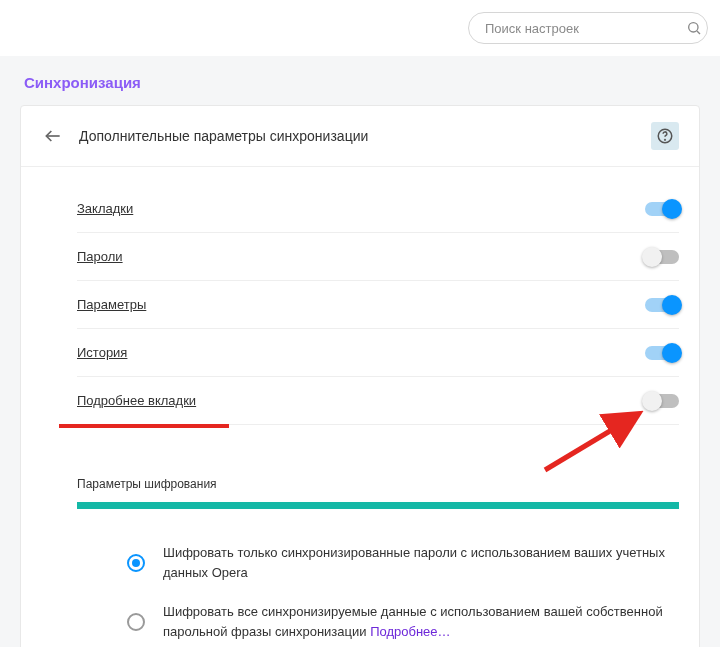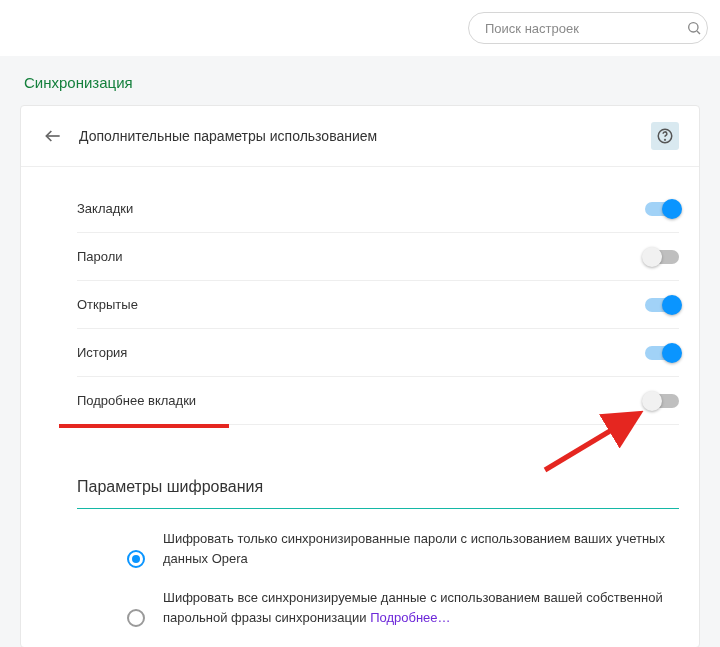--- a/index.html
+++ b/index.html
@@ -49,22 +49,22 @@
       color: #888;
       display: flex;
     }
     .page-body {
       background: #f5f6f7;
       padding: 18px 0 40px 0;
       min-height: calc(647px - 56px);
     }
     .page-title {
       font-size: 15px;
-      font-weight: 400;
-      color: #15803d;
+      font-weight: 700;
+      color: #8b5cf6;
       padding: 0 24px 14px 24px;
     }
     .card {
       background: #fff;
       margin: 0 20px;
       border-radius: 4px;
       border: 1px solid #e8e8e8;
     }
     .card-header {
       display: flex;
@@ -110,20 +110,21 @@
       border-bottom: 1px solid #eee;
       position: relative;
     }
     .toggle-label {
       font-size: 13px;
       color: #333;
       flex: 1;
       display: flex;
       align-items: center;
       height: 100%;
+      text-decoration: underline;
     }
     .toggle {
       width: 34px;
       height: 14px;
       border-radius: 7px;
       position: relative;
       cursor: pointer;
     }
     .toggle.on {
       background: #a1d2f7;
@@ -153,31 +154,31 @@
       bottom: -4px;
       left: -18px;
       width: 170px;
       height: 4px;
       background: #e52620;
     }
     .encryption-section {
       padding: 14px 20px 0 56px;
     }
     .section-label {
-      font-size: 16px;
+      font-size: 12px;
       color: #333;
       height: 44px;
       display: flex;
       align-items: center;
-      border-bottom: 1px solid #14b8a6;
-      margin-bottom: 20px;
+      border-bottom: 7px solid #14b8a6;
+      margin-bottom: 34px;
     }
     .radio-row {
       display: flex;
-      align-items: flex-end;
+      align-items: center;
       padding: 0 0 20px 50px;
       gap: 18px;
     }
     .radio {
       width: 18px;
       height: 18px;
       border-radius: 50%;
       border: 2px solid #9a9a9a;
       flex-shrink: 0;
       margin-top: 1px;
@@ -232,21 +233,21 @@
   <div class="page-title">Синхронизация</div>
 
   <div class="card">
     <div class="card-header">
       <div class="back-btn">
         <svg width="20" height="20" viewBox="0 0 24 24" fill="none" stroke="currentColor" stroke-width="2">
           <line x1="20" y1="12" x2="4" y2="12"></line>
           <polyline points="10 18 4 12 10 6"></polyline>
         </svg>
       </div>
-      <div class="card-title">Дополнительные параметры использованием</div>
+      <div class="card-title">Дополнительные параметры синхронизации</div>
       <div class="help-btn">
         <svg width="18" height="18" viewBox="0 0 24 24" fill="none" stroke="currentColor" stroke-width="2">
           <circle cx="12" cy="12" r="9"></circle>
           <path d="M9.5 9a2.5 2.5 0 1 1 3.5 2.3c-.8.4-1 1-1 1.7"></path>
           <circle cx="12" cy="17" r="0.5" fill="currentColor"></circle>
         </svg>
       </div>
     </div>
 
     <div class="toggle-list" id="toggle-list">
@@ -256,21 +257,21 @@
             <div class="toggle-knob"></div>
           </div>
         </div>
         <div class="toggle-row">
           <div class="toggle-label">Пароли</div>
           <div class="toggle off">
             <div class="toggle-knob"></div>
           </div>
         </div>
         <div class="toggle-row">
-          <div class="toggle-label">Открытые</div>
+          <div class="toggle-label">Параметры</div>
           <div class="toggle on">
             <div class="toggle-knob"></div>
           </div>
         </div>
         <div class="toggle-row">
           <div class="toggle-label">История</div>
           <div class="toggle on">
             <div class="toggle-knob"></div>
           </div>
         </div>

